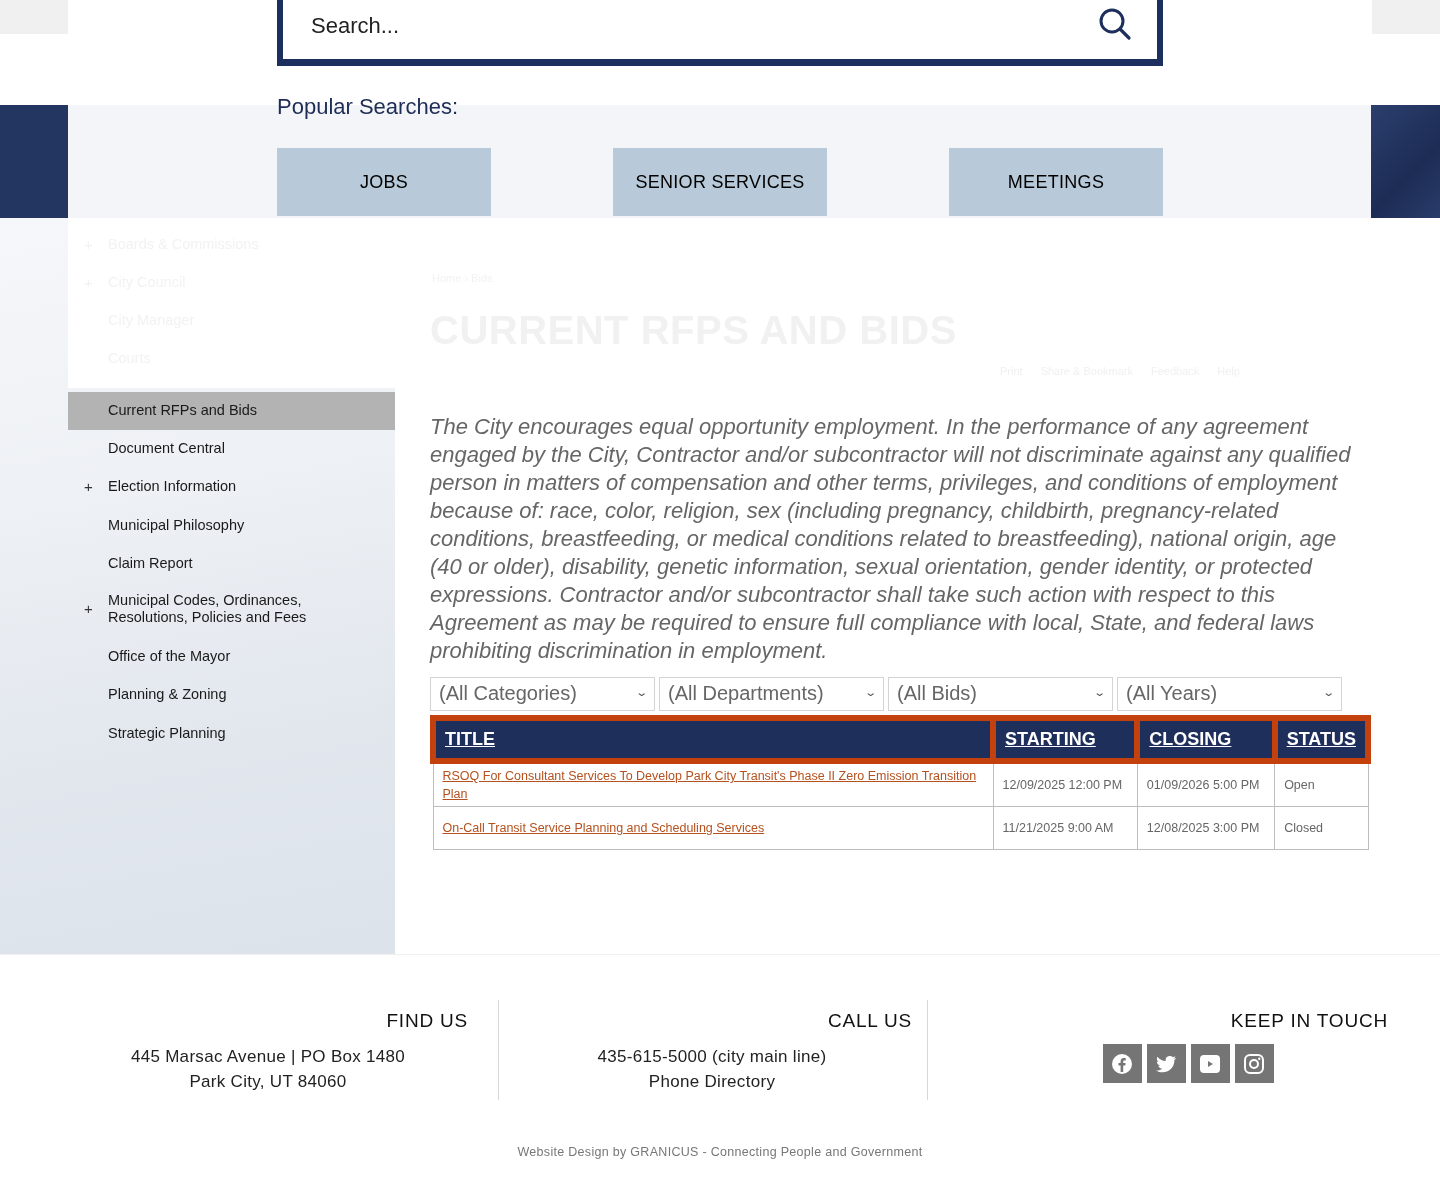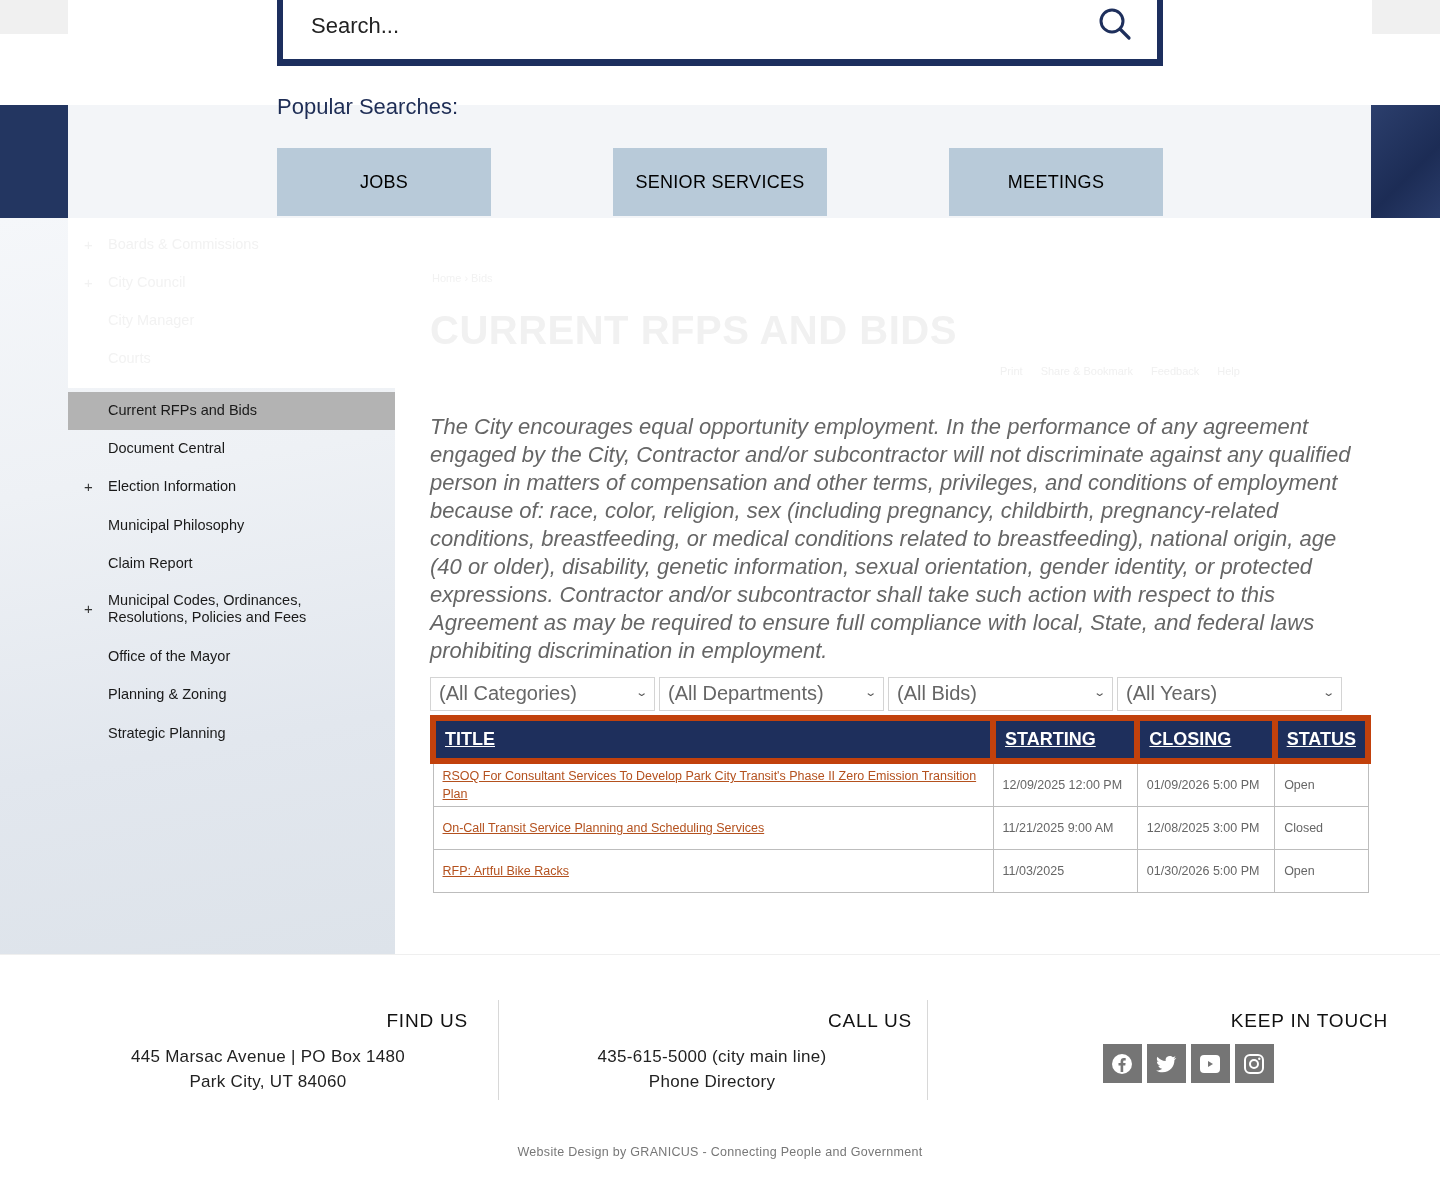--- a/index.html
+++ b/index.html
@@ -150,26 +150,20 @@
       <td>12/09/2025 12:00 PM</td>
       <td>01/09/2026 5:00 PM</td>
       <td>Open</td>
     </tr>
     <tr>
       <td><a>On-Call Transit Service Planning and Scheduling Services</a></td>
       <td>11/21/2025 9:00 AM</td>
       <td>12/08/2025 3:00 PM</td>
       <td>Closed</td>
     </tr>
-    <tr>
-      <td><a>RFP: Artful Bike Racks</a></td>
-      <td>11/03/2025</td>
-      <td>01/30/2026 5:00 PM</td>
-      <td>Open</td>
-    </tr>
   </tbody>
 </table>
 
 <div class="footer-line"></div>
 
 <div class="foot-col" style="left:68px; width:400px">
   <h3>FIND US</h3>
   <p>445 Marsac Avenue | PO Box 1480</p>
   <p>Park City, UT 84060</p>
 </div>

